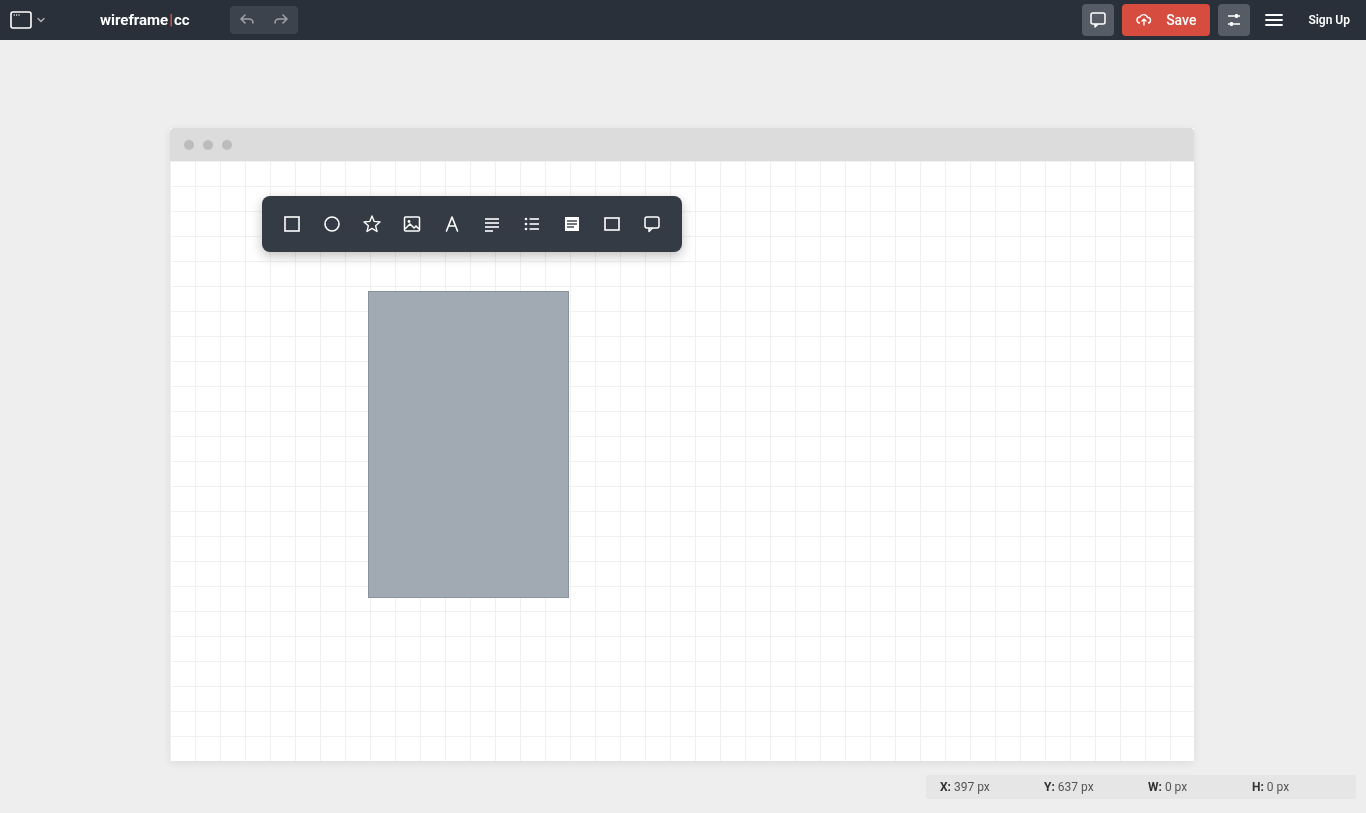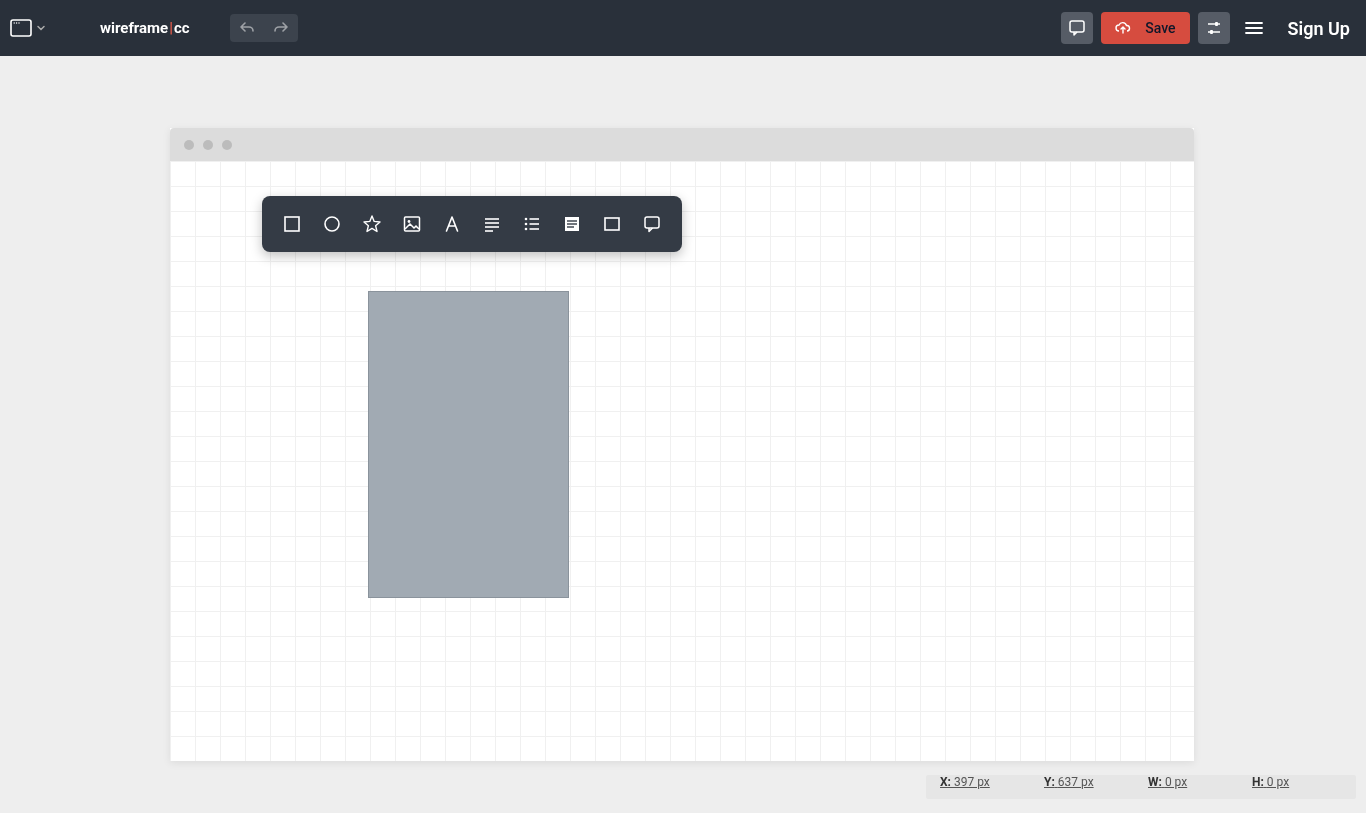--- a/index.html
+++ b/index.html
@@ -8,21 +8,21 @@
       background: #eeeeee;
       width: 1366px;
       height: 813px;
       overflow: hidden;
       position: relative;
     }
 
     
     .topbar {
       background: #29303a;
-      height: 56px;
+      height: 40px;
       display: flex;
       align-items: center;
       padding: 0 10px;
       gap: 8px;
       color: #fff;
     }
     .device-selector {
       display: flex;
       align-items: center;
       gap: 4px;
@@ -60,42 +60,42 @@
       height: 32px;
       background: #565c66;
       border-radius: 4px;
       display: flex;
       align-items: center;
       justify-content: center;
       cursor: pointer;
     }
     .save-btn {
       background: #d64c3f;
-      color: #0f172a;
+      color: #ffffff;
       border-radius: 4px;
       height: 32px;
       padding: 0 14px;
       display: flex;
       align-items: center;
       gap: 14px;
       font-size: 14px;
       cursor: pointer;
       font-weight: 500;
     }
     .menu-btn {
       width: 32px;
       height: 32px;
       display: flex;
       align-items: center;
       justify-content: center;
       cursor: pointer;
     }
     .signup-link {
       color: #fff;
-      font-size: 18px;
+      font-size: 12px;
       font-weight: 600;
       cursor: pointer;
       margin-left: 10px;
       margin-right: 6px;
     }
 
     
     .canvas-container {
       position: absolute;
       left: 170px;
@@ -171,25 +171,24 @@
     
     .status-bar {
       position: absolute;
       right: 10px;
       bottom: 14px;
       width: 430px;
       height: 24px;
       background: #e6e6e6;
       border-radius: 2px;
       display: flex;
-      align-items: flex-start;
+      align-items: center;
       font-size: 12px;
       color: #555;
       padding-left: 14px;
-      text-decoration: underline;
     }
     .status-item { flex: 1; }
     .status-label { font-weight: 700; color: #333; }
   </style>
 </head>
 <body>
 
 <div class="topbar">
   <div class="device-selector">
     <svg width="22" height="18" viewBox="0 0 22 18" fill="none">

